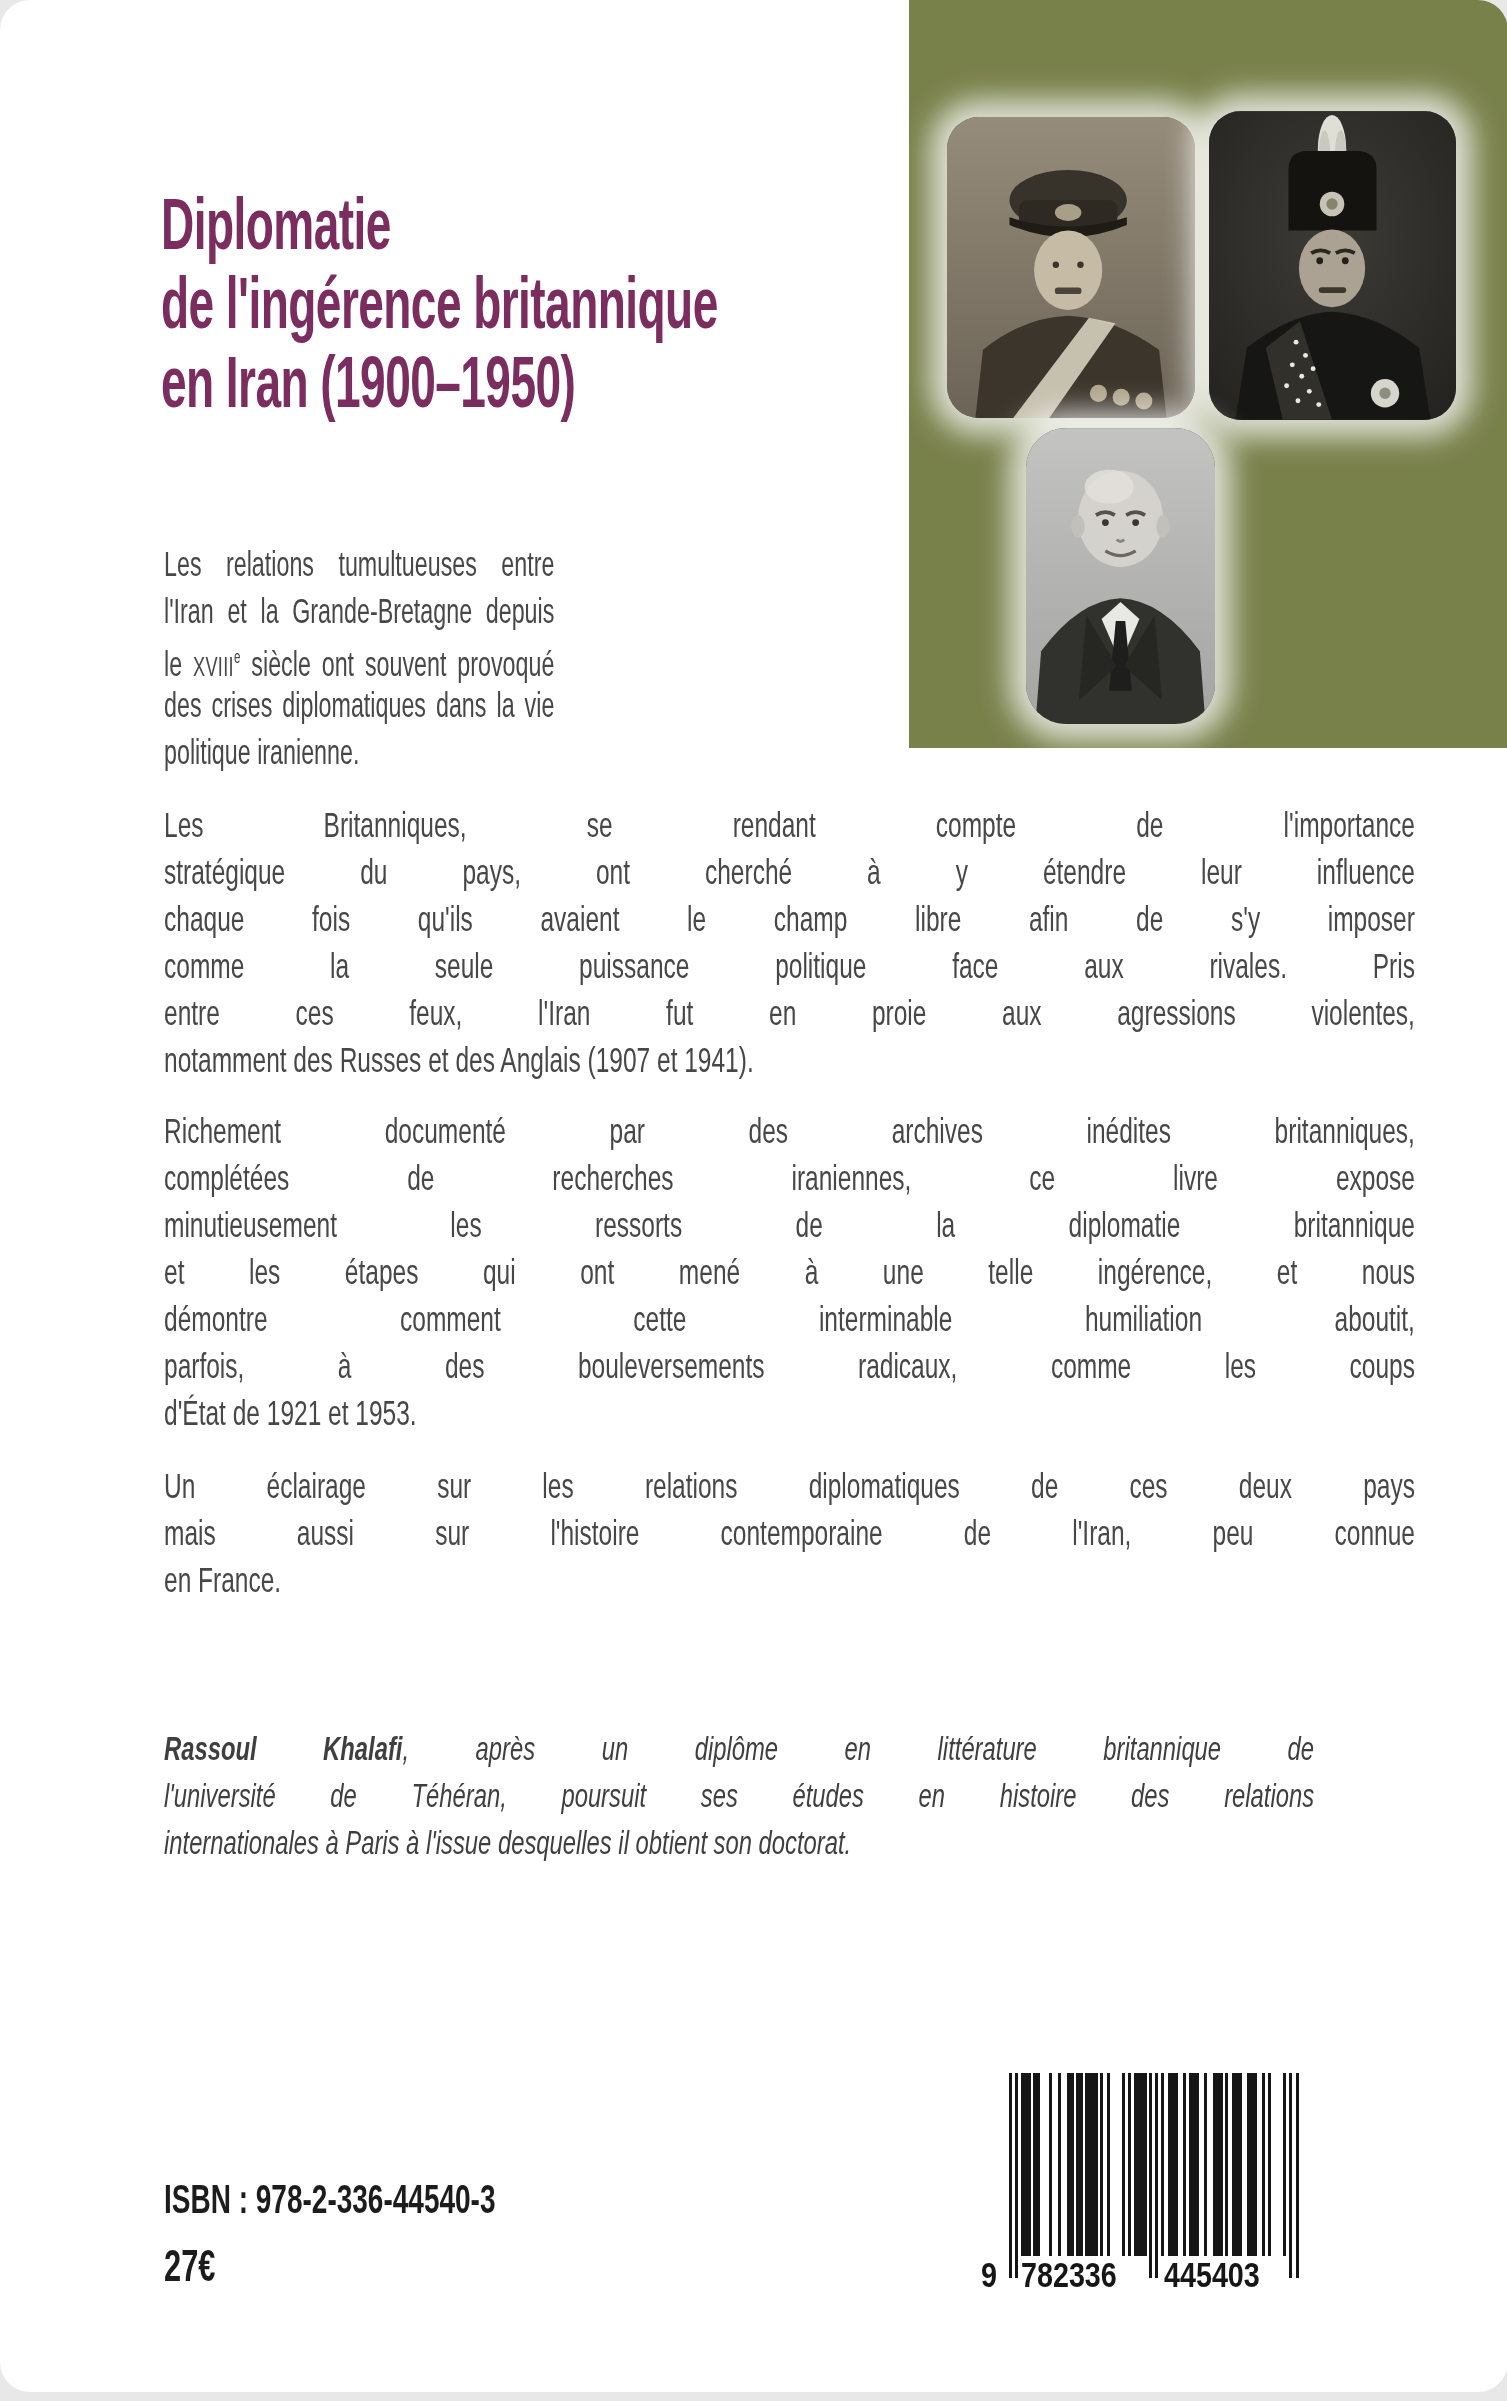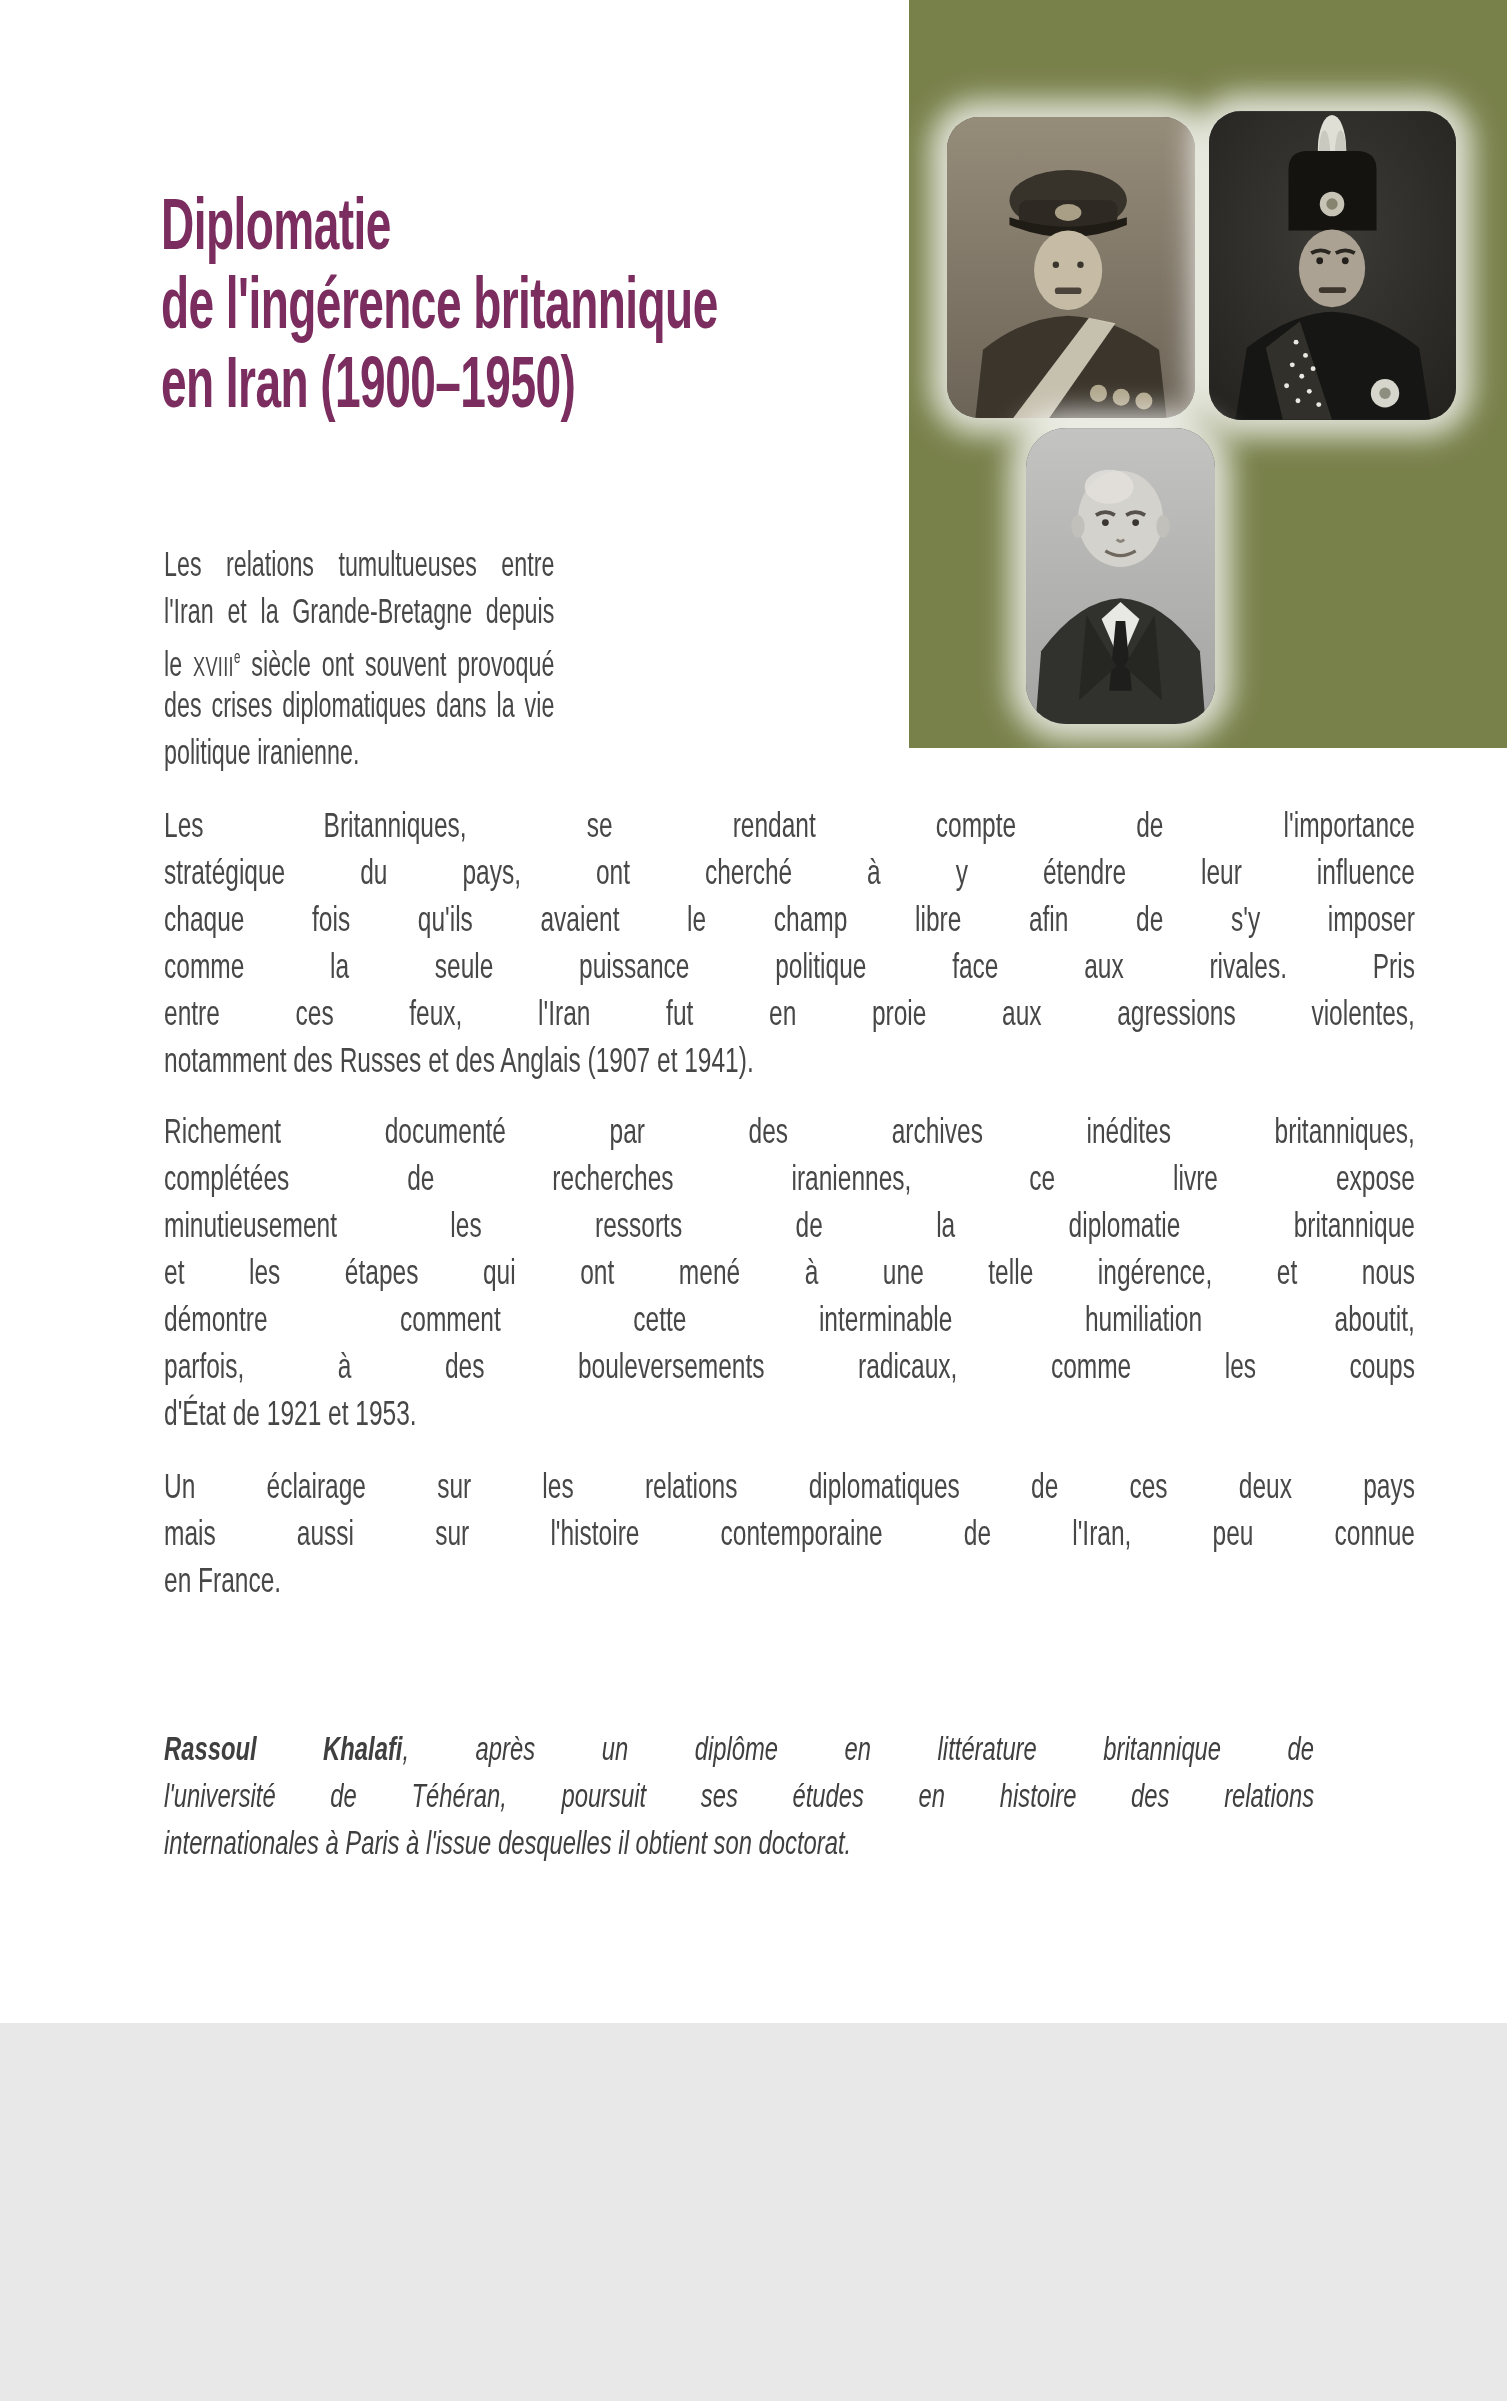--- a/index.html
+++ b/index.html
@@ -1,19 +1,20 @@
 <!DOCTYPE html>
 <html style="--accent_purple: #7B2D5F; --panel_green: #79814B; --text_gray: #474747; --ink_black: #1C1C1C;font-size:15px"><head>
 <meta charset="utf-8">
 <style>
   html,body{margin:0;padding:0;background:#e8e8e8;}
   #cover{
-    position:relative; width:1508px; height:2023px; margin:0 auto;
+    position:relative; width:1508px; height:2392px; margin:0 auto;
     background:#ffffff; overflow:hidden;
     font-family:"Liberation Sans", sans-serif;
+    border-radius:30px;
   }
   
   #panel{
     position:absolute; left:909px; top:0; width:599px; height:748px;
     background:var(--panel_green,#79814B);
   }
   .photo{
     position:absolute; overflow:hidden; border-radius:32px;
     box-shadow:0 0 28px 17px rgba(255,255,255,0.75);
     background:#555;

